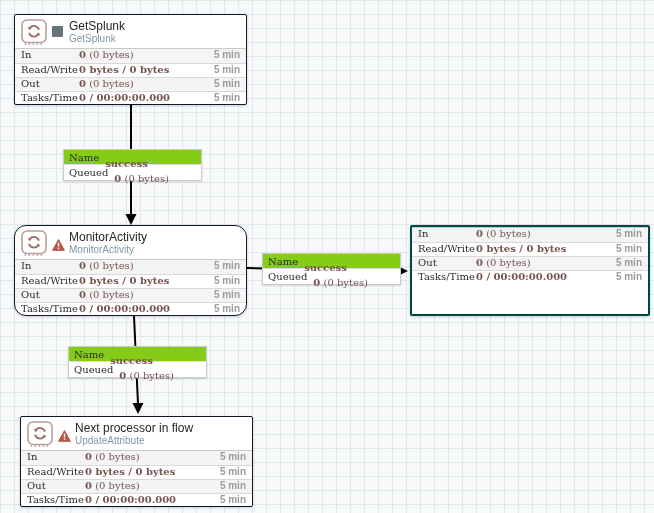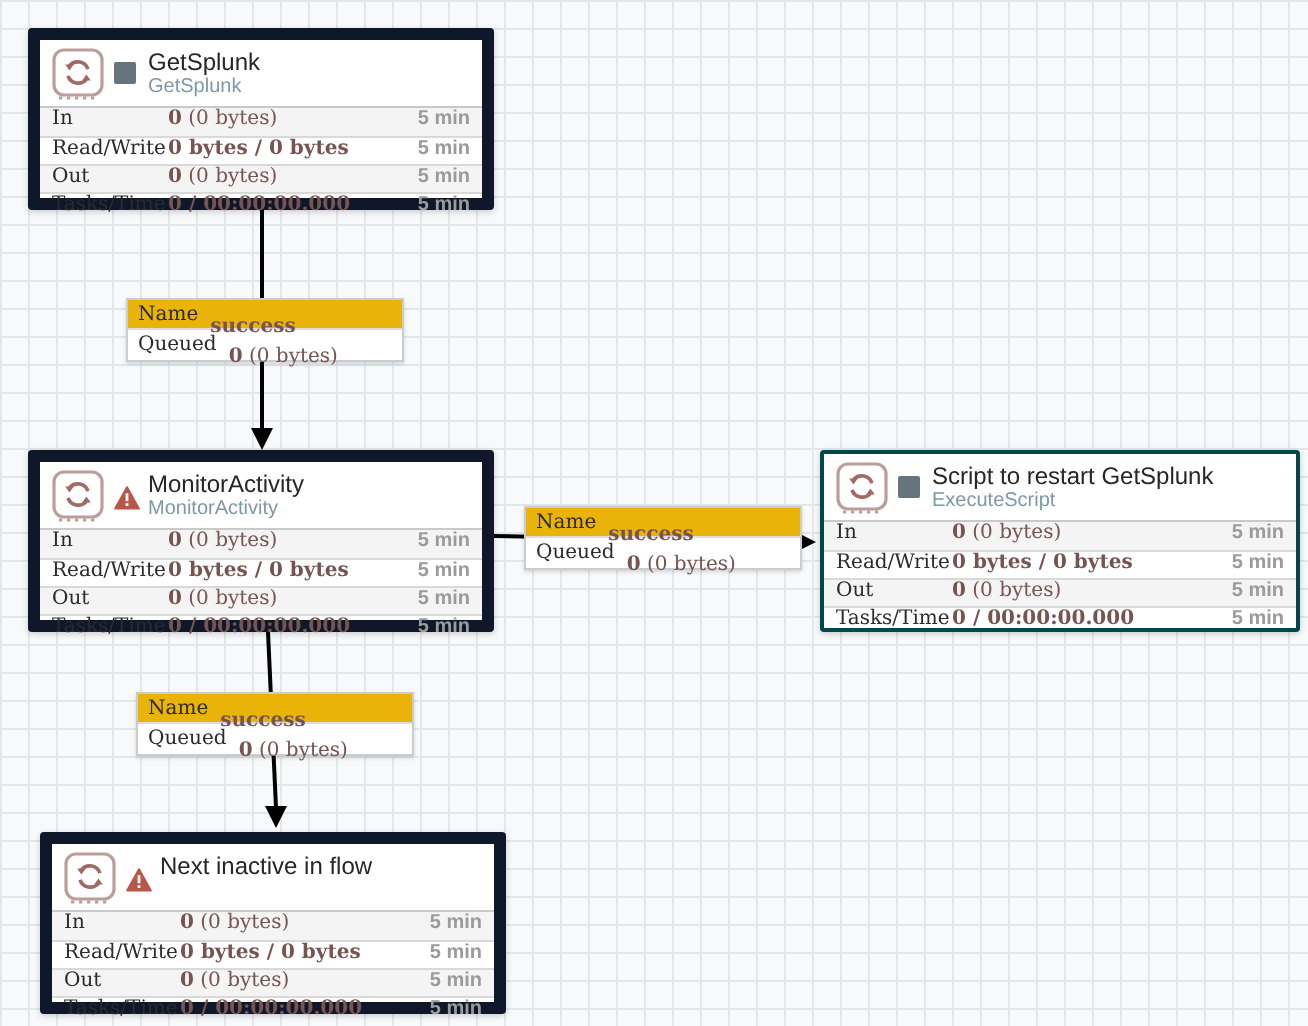--- a/index.html
+++ b/index.html
@@ -12,21 +12,21 @@
       linear-gradient(to right, #e2e7ea 1px, transparent 1px),
       linear-gradient(to bottom, #e2e7ea 1px, transparent 1px);
     background-size:14px 14px;
   }
   #wires { position:absolute; left:0; top:0; width:654px; height:513px; z-index:1; }
 
   .processor {
     position:absolute; z-index:3;
     width:233px; height:91px;
     background:#fff;
-    border:6px solid #0f172a;
+    border:1px solid #0f172a;
     border-radius:2px;
     box-shadow:0 1px 3px rgba(0,0,0,.18);
   }
   .processor.selected { border:2px solid #004849; }
   .proc-header { position:relative; height:33px; }
   .stamp { position:absolute; left:6px; top:4px; }
   .status-icon { position:absolute; left:37px; top:11px; }
   .square-run { display:block; width:11px; height:11px; background:#65747d; border-radius:1px; }
   .proc-titles { position:absolute; left:54px; top:4px; }
   .proc-title { font-size:12px; color:#262626; line-height:14px; white-space:nowrap; }
@@ -48,21 +48,21 @@
 
   .conn-label {
     position:absolute; z-index:2;
     width:139px;
     background:#fff;
     border:1px solid #c9cdd0;
     box-shadow:0 1px 2px rgba(0,0,0,.15);
     font-family:"DejaVu Serif", serif; font-size:10px;
   }
   .conn-row { display:flex; align-items:center; height:15px; padding-left:5px; white-space:nowrap; }
-  .conn-row.name { background:#eab308; border-bottom:1px solid #dddddd; }
+  .conn-row.name { background:#84cc16; border-bottom:1px solid #dddddd; }
   .conn-key { color:#2b2b2b; margin-right:6px; }
   .conn-val { color:#775351; font-weight:bold;margin-top:12px; }
   .conn-val b { font-weight:bold; }
   .conn-val .rest { font-weight:normal; }
 </style>
 </head>
 <body>
 
 <svg id="wires">
   <path d="M131 104 L131 223" stroke="#000" stroke-width="2" fill="none"></path>
@@ -110,21 +110,21 @@
       <span class="stat-window">5 min</span>
     </div>
     <div class="stat-row">
       <span class="stat-label">Tasks/Time</span>
       <span class="stat-value"><b>0 / 00:00:00.000</b><span></span></span>
       <span class="stat-window">5 min</span>
     </div>
   </div>
 </div>
 
-<div class="processor" style="left:14px; top:225px;">
+<div class="processor" style="left:14px; top:225px;border-radius:12px;">
   <div class="proc-header">
     <span class="stamp">
       <svg width="26" height="26" viewBox="0 0 26 26">
         <rect x="1" y="1" width="24" height="22.5" rx="5" fill="#fff" stroke="#bb9d9c" stroke-width="1.6"></rect>
         <line x1="3.5" y1="25" x2="22.5" y2="25" stroke="#bb9d9c" stroke-width="1.6" stroke-dasharray="1.6 2.4"></line>
         <path d="M18 10.6 A5.4 5.4 0 0 0 8.8 8.8" stroke="#a16a67" stroke-width="1.8" fill="none"></path>
         <path d="M8 13.9 A5.4 5.4 0 0 0 17.2 15.7" stroke="#a16a67" stroke-width="1.8" fill="none"></path>
         <polygon points="6.6,8.3 10.9,8.3 8.7,11.3" fill="#a16a67"></polygon>
         <polygon points="15.1,16.2 19.4,16.2 17.2,13.2" fill="#a16a67"></polygon>
       </svg>
@@ -159,39 +159,20 @@
     </div>
     <div class="stat-row">
       <span class="stat-label">Tasks/Time</span>
       <span class="stat-value"><b>0 / 00:00:00.000</b><span></span></span>
       <span class="stat-window">5 min</span>
     </div>
   </div>
 </div>
 
 <div class="processor selected" style="left:410px; top:225px; width:240px;">
-  <div class="proc-header">
-    <span class="stamp">
-      <svg width="26" height="26" viewBox="0 0 26 26">
-        <rect x="1" y="1" width="24" height="22.5" rx="5" fill="#fff" stroke="#bb9d9c" stroke-width="1.6"></rect>
-        <line x1="3.5" y1="25" x2="22.5" y2="25" stroke="#bb9d9c" stroke-width="1.6" stroke-dasharray="1.6 2.4"></line>
-        <path d="M18 10.6 A5.4 5.4 0 0 0 8.8 8.8" stroke="#a16a67" stroke-width="1.8" fill="none"></path>
-        <path d="M8 13.9 A5.4 5.4 0 0 0 17.2 15.7" stroke="#a16a67" stroke-width="1.8" fill="none"></path>
-        <polygon points="6.6,8.3 10.9,8.3 8.7,11.3" fill="#a16a67"></polygon>
-        <polygon points="15.1,16.2 19.4,16.2 17.2,13.2" fill="#a16a67"></polygon>
-      </svg>
-    </span>
-    <span class="status-icon">
-        <span class="square-run"></span>
-      </span>
-    <div class="proc-titles">
-      <div class="proc-title">Script to restart GetSplunk</div>
-      <div class="proc-type">ExecuteScript</div>
-    </div>
-  </div>
   <div class="stats">
     <div class="stat-row">
       <span class="stat-label">In</span>
       <span class="stat-value"><b>0</b><span> (0 bytes)</span></span>
       <span class="stat-window">5 min</span>
     </div>
     <div class="stat-row">
       <span class="stat-label">Read/Write</span>
       <span class="stat-value"><b>0 bytes / 0 bytes</b><span></span></span>
       <span class="stat-window">5 min</span>
@@ -222,21 +203,22 @@
       </svg>
     </span>
     <span class="status-icon">
       <svg width="13" height="12" viewBox="0 0 13 12">
         <path d="M6.5 0.6 L12.4 11.3 L0.6 11.3 Z" fill="#ba554a" stroke="#ba554a" stroke-width="1" stroke-linejoin="round"></path>
         <rect x="5.8" y="3.6" width="1.4" height="4" fill="#fff"></rect>
         <rect x="5.8" y="8.6" width="1.4" height="1.4" fill="#fff"></rect>
       </svg>
     </span>
     <div class="proc-titles">
-      <div class="proc-title">Next inactive in flow</div>
+      <div class="proc-title">Next processor in flow</div>
+      <div class="proc-type">UpdateAttribute</div>
     </div>
   </div>
   <div class="stats">
     <div class="stat-row">
       <span class="stat-label">In</span>
       <span class="stat-value"><b>0</b><span> (0 bytes)</span></span>
       <span class="stat-window">5 min</span>
     </div>
     <div class="stat-row">
       <span class="stat-label">Read/Write</span>

